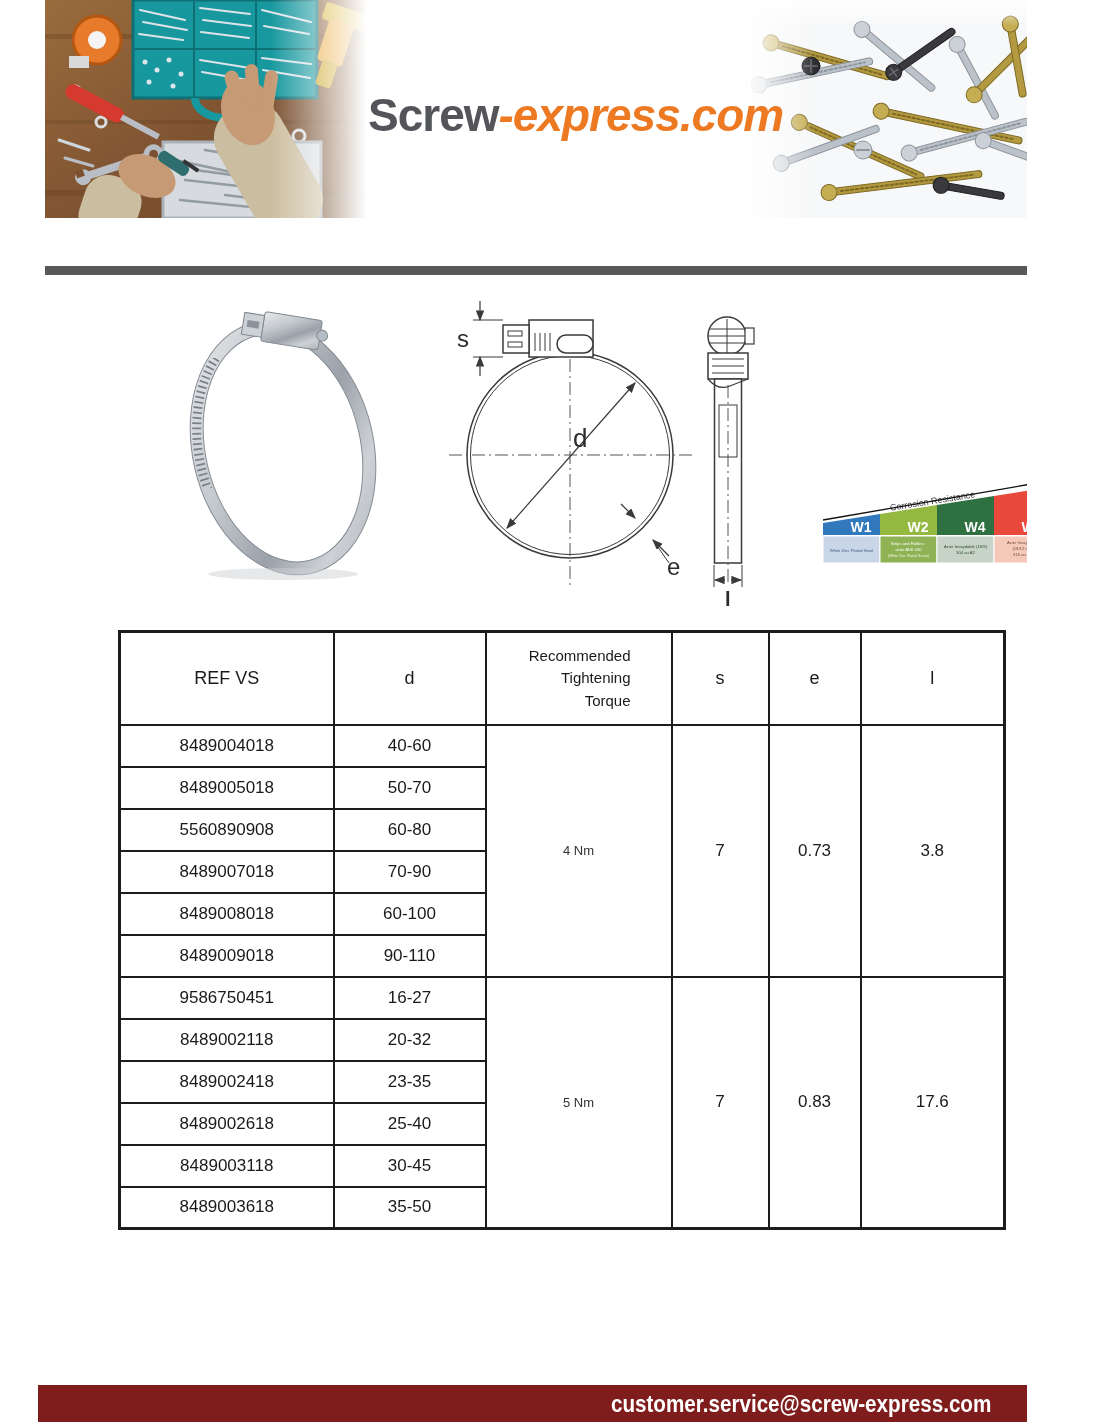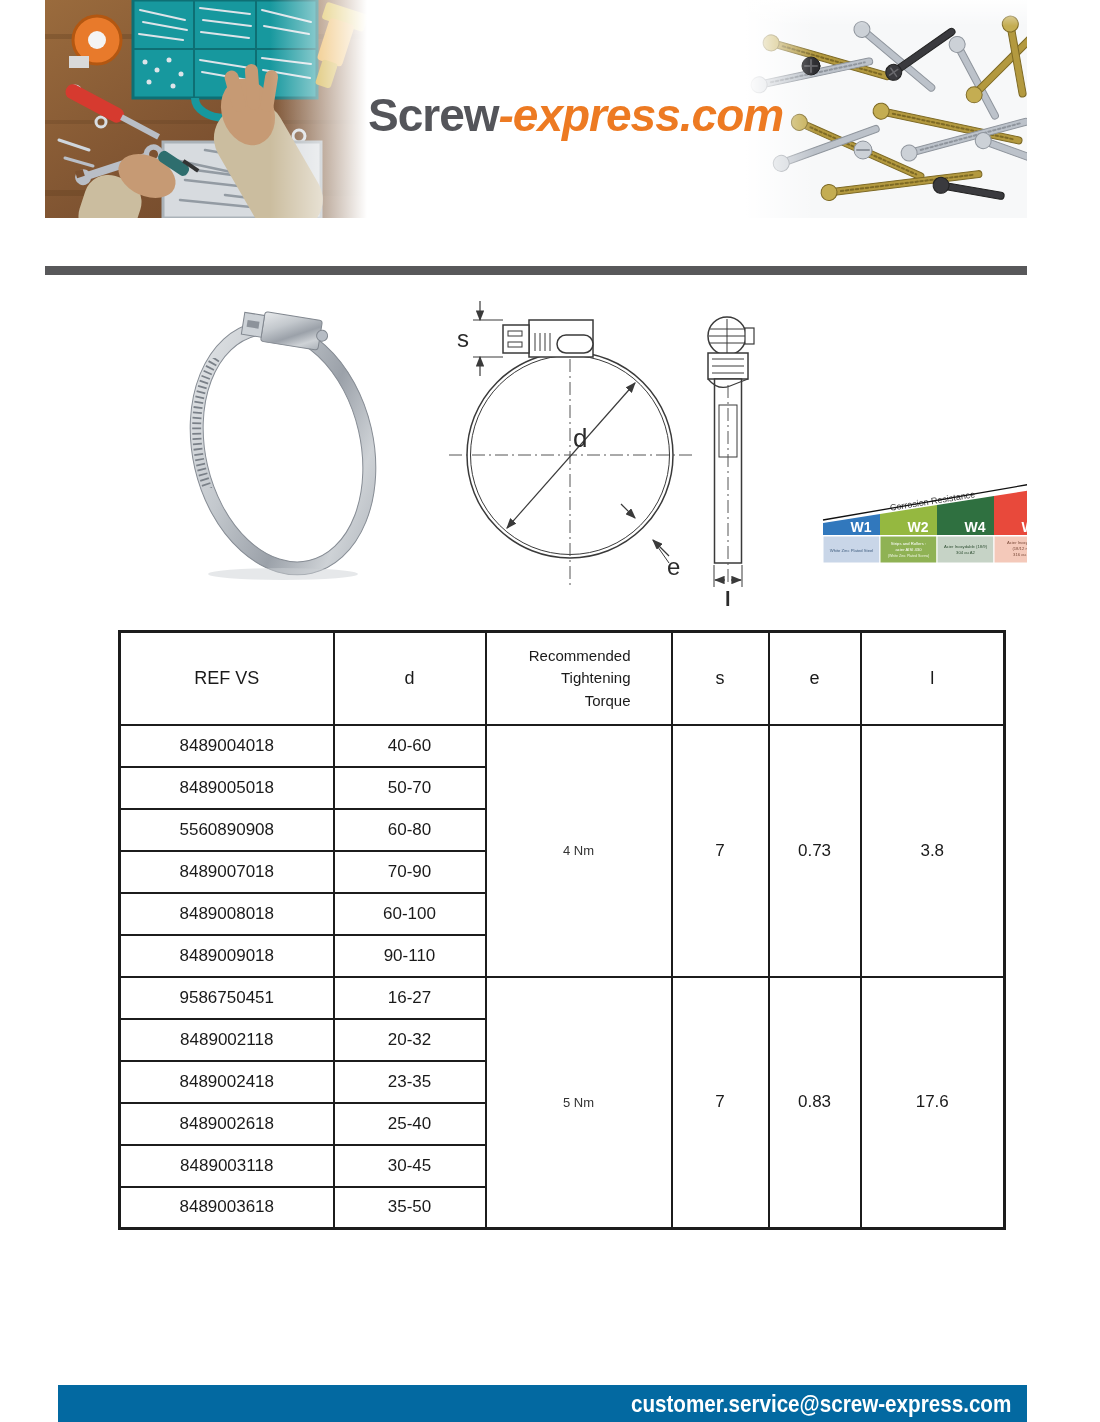--- a/index.html
+++ b/index.html
@@ -37,21 +37,21 @@
               padding:0;background:#fff;}
   .spec-table{border:3px solid #1c1c1c;}
   .spec-table thead tr{height:93px;}
   .spec-table tbody tr{height:42px;}
   .spec-table th{font-weight:normal;font-size:18px;}
   .spec-table th.torque-h{font-weight:normal;font-size:15px;line-height:1.5;}
   .spec-table th.torque-h div{width:104px;margin:8px auto;text-align:right;}
   .spec-table td.torque-cell{font-size:13px;color:#333;margin-left:11px;}
 
   
-  .footer-bar{left:58px;top:1385px;width:1013px;height:37px;background:#0369a1;
+  .footer-bar{left:38px;top:1385px;width:1013px;height:37px;background:#7f1d1d;
               display:flex;align-items:center;justify-content:flex-end;padding-right:60px;
               box-sizing:border-box;}
   .footer-email{color:#fff;font-weight:bold;font-size:24px;display:inline-block;
               transform:scaleX(0.86);transform-origin:right center;white-space:nowrap;}
 
   svg text{font-family:"Liberation Sans",sans-serif;}
 </style>
 </head>
 <body>
 

